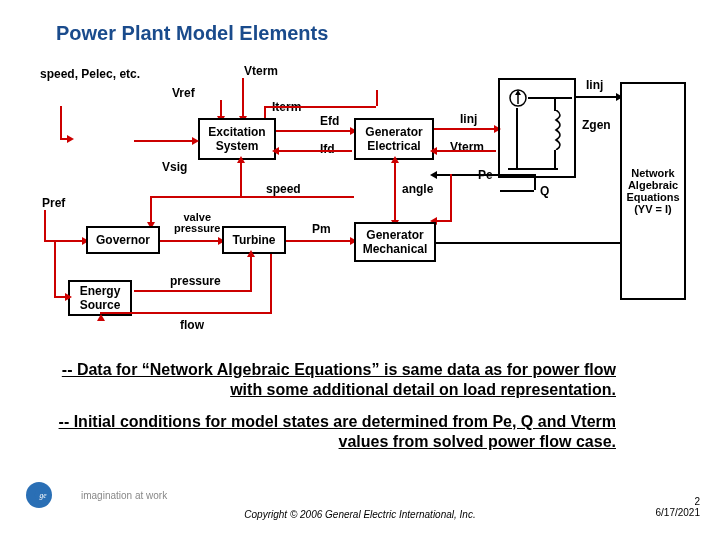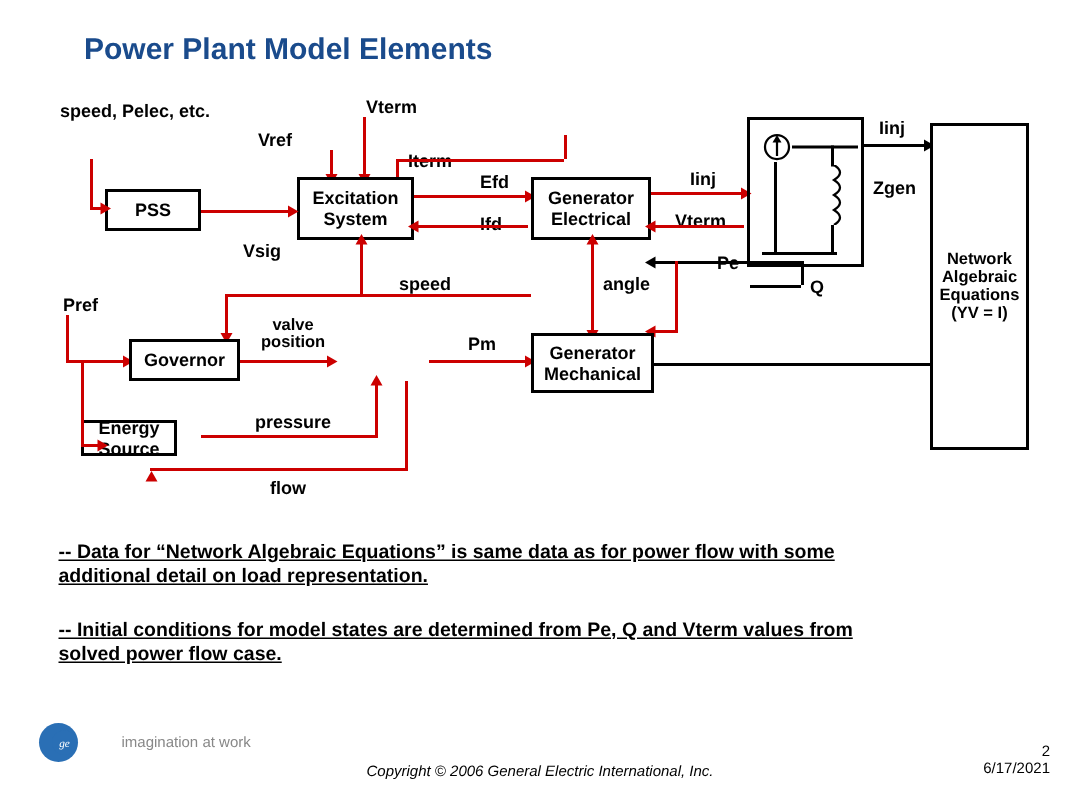--- a/index.html
+++ b/index.html
@@ -57,26 +57,27 @@
   }
   .ah-right { border-top:4px solid transparent; border-bottom:4px solid transparent; border-left:7px solid #c00; }
   .ah-left  { border-top:4px solid transparent; border-bottom:4px solid transparent; border-right:7px solid #c00; }
   .ah-down  { border-left:4px solid transparent; border-right:4px solid transparent; border-top:7px solid #c00; }
   .ah-up    { border-left:4px solid transparent; border-right:4px solid transparent; border-bottom:7px solid #c00; }
   .blk-arrow { background:#000; }
   .blk-head.ah-right { border-left-color:#000; }
   .blk-head.ah-left  { border-right-color:#000; }
   .notes {
     position: absolute;
-    left: 39px;
+    left: 56px;
     width: 560px;
-    font-size: 13px;
+    font-size: 16px;
     font-weight: bold;
     text-decoration: underline;
     line-height: 1.25;
+    text-align: right;
   }
   .note1 { top: 360px; }
   .note2 { top: 412px; }
   .logo-wrap {
     position: absolute;
     left: 26px;
     bottom: 32px;
     display: flex;
     align-items: center;
     gap: 8px;
@@ -111,21 +112,20 @@
 <body>
 
 <div class="title">Power Plant Model Elements</div>
 
 <div class="diagram">
 
   <div class="sig" style="top:12px; left:10px; line-height:1.1;">speed,
 Pelec,
 etc.</div>
 
-  <div class="box" style="top:70px; left:40px; width:64px; height:28px;">PSS</div>
 
   <div class="arrow v" style="top:50px; left:30px; height:34px;"></div>
   <div class="arrow h" style="top:82px; left:30px; width:10px;"></div>
   <div class="arrow-head ah-right" style="top:79px; left:37px;"></div>
 
   <div class="sig" style="top:30px; left:142px;">Vref</div>
   <div class="arrow v" style="top:44px; left:190px; height:18px;"></div>
   <div class="arrow-head ah-down" style="top:60px; left:187px;"></div>
 
   <div class="sig" style="top:8px; left:214px;">Vterm</div>
@@ -217,33 +217,34 @@
   <div class="arrow-head ah-left" style="top:161px; left:400px;"></div>
 
   <div class="sig" style="top:140px; left:12px;">Pref</div>
   <div class="arrow h" style="top:184px; left:14px; width:40px;"></div>
   <div class="arrow v" style="top:154px; left:14px; height:30px;"></div>
   <div class="arrow-head ah-right" style="top:181px; left:52px;"></div>
 
   <div class="box" style="top:170px; left:56px; width:74px; height:28px;">Governor</div>
 
   <div class="sig" style="top:156px; left:144px; line-height:1; font-size:11px; white-space:pre-line; text-align:center;">valve
-position</div>
+pressure</div>
   <div class="arrow h" style="top:184px; left:130px; width:60px;"></div>
   <div class="arrow-head ah-right" style="top:181px; left:188px;"></div>
 
+  <div class="box" style="top:170px; left:192px; width:64px; height:28px;">Turbine</div>
 
   <div class="sig" style="top:166px; left:282px;">Pm</div>
   <div class="arrow h" style="top:184px; left:256px; width:66px;"></div>
   <div class="arrow-head ah-right" style="top:181px; left:320px;"></div>
 
   <div class="box" style="top:166px; left:324px; width:82px; height:40px; white-space:pre-line;">Generator
 Mechanical</div>
 
-  <div class="box" style="top:224px; left:24px; width:64px; height:24px; white-space:pre-line;">Energy
+  <div class="box" style="top:224px; left:38px; width:64px; height:36px; white-space:pre-line;">Energy
 Source</div>
 
   <div class="arrow v" style="top:184px; left:24px; height:58px;"></div>
   <div class="arrow h" style="top:240px; left:24px; width:14px;"></div>
   <div class="arrow-head ah-right" style="top:237px; left:35px;"></div>
 
   <div class="sig" style="top:218px; left:140px;">pressure</div>
   <div class="arrow h" style="top:234px; left:104px; width:118px;"></div>
   <div class="arrow v" style="top:198px; left:220px; height:36px;"></div>
   <div class="arrow-head ah-up" style="top:194px; left:217px;"></div>

